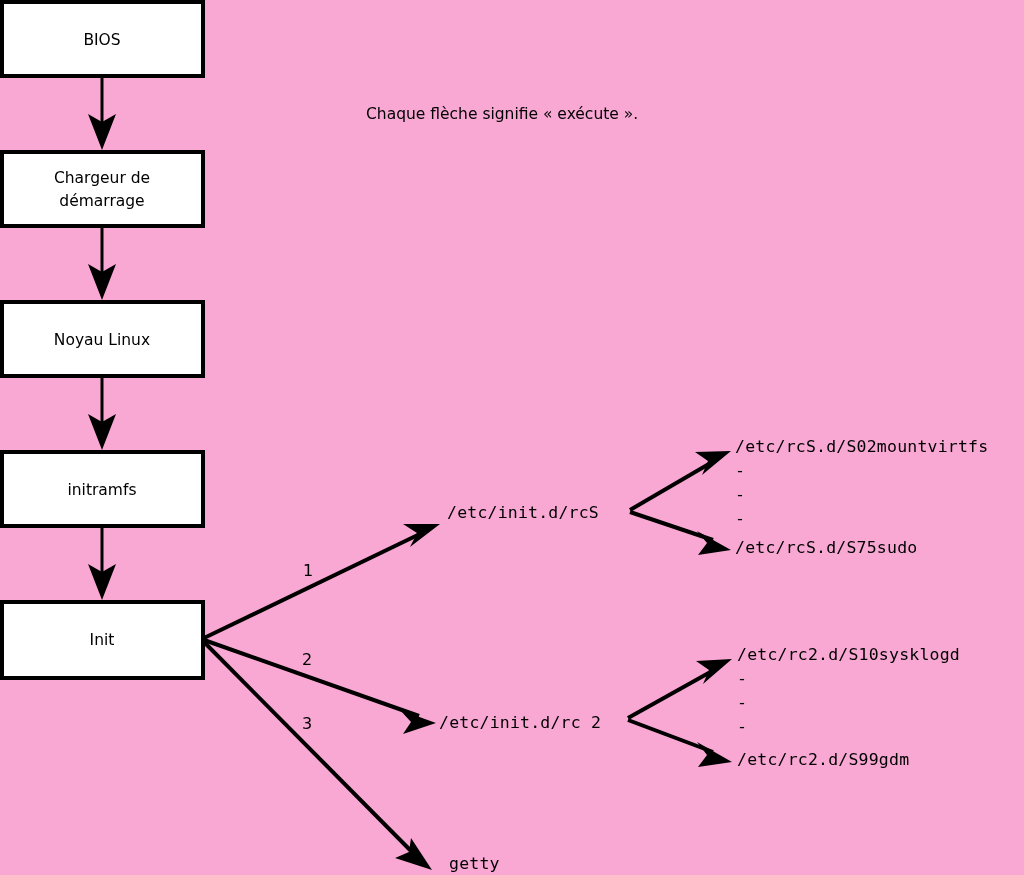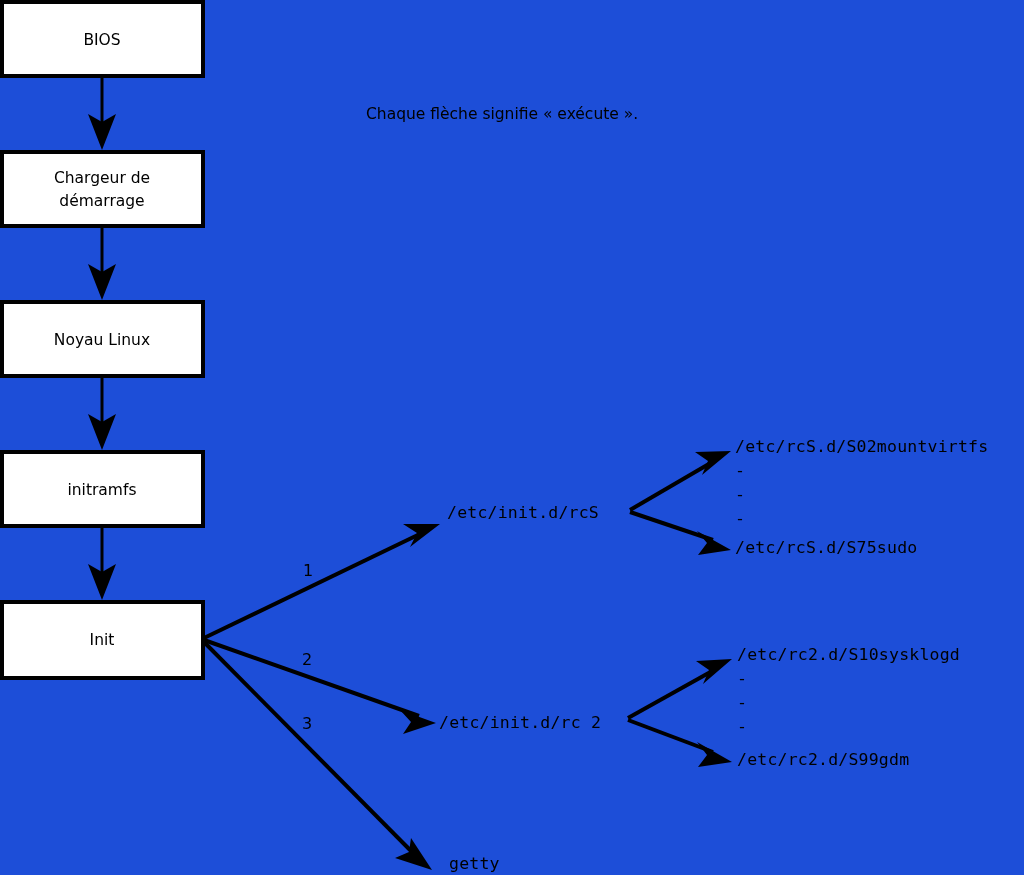--- a/index.html
+++ b/index.html
@@ -4,21 +4,21 @@
 <style>
   html, body {
     margin: 0;
     padding: 0;
     background: #ffffff;
   }
   #page {
     position: relative;
     width: 1024px;
     height: 875px;
-    background: #1d4ed8;
+    background: #f9a8d4;
     overflow: hidden;
     font-family: "DejaVu Sans", sans-serif;
   }
   svg.diagram {
     position: absolute;
     left: 0;
     top: 0;
     width: 1024px;
     height: 875px;
     display: block;

